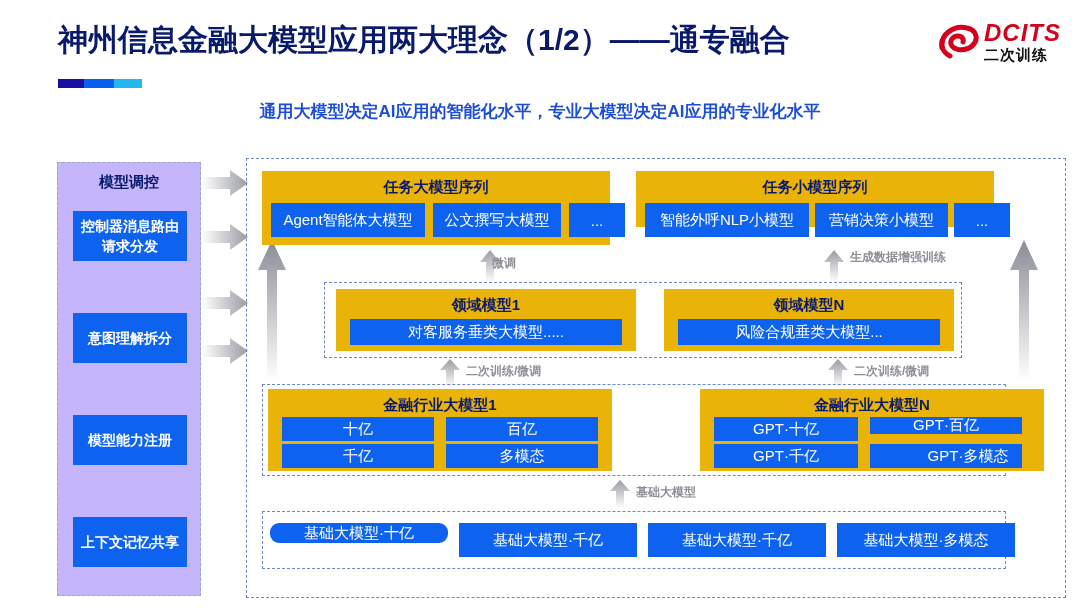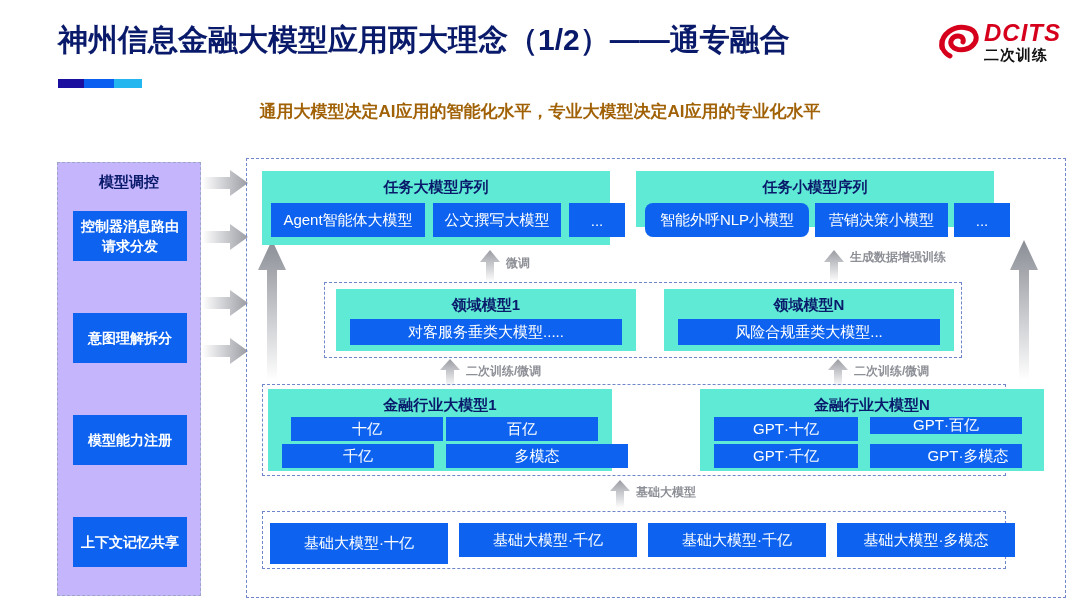--- a/index.html
+++ b/index.html
@@ -23,21 +23,21 @@
   #title-rule .s2{width:30px;background:#0a5ef0;}
   #title-rule .s3{width:28px;background:#23b6ef;}
   #logo{position:absolute;right:16px;top:18px;width:128px;height:56px;}
   #logo .mark{position:absolute;left:0;top:4px;width:44px;height:42px;}
   #logo .brand{position:absolute;left:48px;top:2px;font-size:24px;font-weight:bold;
       font-style:italic;color:#d6001c;letter-spacing:1px;line-height:26px;}
   #logo .brand-cn{position:absolute;left:48px;top:28px;font-size:15px;font-weight:bold;
       color:#111;letter-spacing:1px;line-height:18px;}
   #subtitle{
     position:absolute;left:0;top:100px;width:1080px;text-align:center;
-    font-size:17px;font-weight:bold;color:#a16207;
+    font-size:17px;font-weight:bold;color:#1d4ed8;
   }
 
   
   #canvas{position:absolute;left:0;top:148px;width:1080px;height:460px;}
 
   
   #ctrl-panel{
     position:absolute;left:57px;top:14px;width:144px;height:434px;
     border:1px dashed #9aa6c4;background:#c4b5fd;box-sizing:border-box;
   }
@@ -59,21 +59,21 @@
   
   .rarrow{position:absolute;width:46px;height:26px;}
 
   
   #outer{
     position:absolute;left:246px;top:10px;width:820px;height:440px;
     border:1px dashed #6f86c9;box-sizing:border-box;
   }
 
   
-  .pane{position:absolute;background:#5eead4;box-sizing:border-box;}
+  .pane{position:absolute;background:#eab308;box-sizing:border-box;}
   .pane-title{
     position:absolute;left:0;top:7px;width:100%;text-align:center;
     font-size:15px;font-weight:bold;color:#0a1a6b;white-space:nowrap;
   }
   .bbox{
     position:absolute;background:#0d63ef;color:#fff;
     display:flex;align-items:center;justify-content:center;
     font-size:15px;text-align:center;box-sizing:border-box;
     white-space:nowrap;
   }
@@ -154,35 +154,35 @@
 
   <div class="pane" style="left:262px;top:23px;width:348px;height:74px;">
     <div class="pane-title">任务大模型序列</div>
     <div class="bbox" style="left:9px;top:32px;width:154px;height:34px;">Agent智能体大模型</div>
     <div class="bbox" style="left:171px;top:32px;width:128px;height:34px;">公文撰写大模型</div>
     <div class="bbox" style="left:307px;top:32px;width:56px;height:34px;">...</div>
   </div>
 
   <div class="pane" style="left:636px;top:23px;width:358px;height:56px;text-decoration:underline;">
     <div class="pane-title">任务小模型序列</div>
-    <div class="bbox" style="left:9px;top:32px;width:164px;height:34px;border-radius:8px;">智能外呼NLP小模型</div>
+    <div class="bbox" style="left:9px;top:32px;width:164px;height:34px;">智能外呼NLP小模型</div>
     <div class="bbox" style="left:179px;top:32px;width:133px;height:34px;">营销决策小模型</div>
     <div class="bbox" style="left:318px;top:32px;width:56px;height:34px;">...</div>
   </div>
 
   <svg class="uarrow" style="left:480px;top:102px;width:20px;height:32px;" viewBox="0 0 20 32" preserveAspectRatio="none">
     <defs>
         <linearGradient id="gu2" x1="0" y1="1" x2="0" y2="0">
           <stop offset="0" stop-color="#ffffff"></stop>
           <stop offset="1" stop-color="#9a9ca3"></stop>
         </linearGradient>
       </defs>
     <path d="M6 32 V12 H0 L10 0 L20 12 H14 V32 Z" fill="url(#gu2)"></path>
   </svg>
-  <div class="arrow-label" style="left:506px;top:108px;text-align:right;">微调</div>
+  <div class="arrow-label" style="left:492px;top:108px;text-align:right;">微调</div>
 
   <svg class="uarrow" style="left:824px;top:102px;width:20px;height:32px;" viewBox="0 0 20 32" preserveAspectRatio="none">
     <path d="M6 32 V12 H0 L10 0 L20 12 H14 V32 Z" fill="url(#gu2)"></path>
   </svg>
   <div class="arrow-label" style="left:850px;top:102px;width:84px;text-align:center;">生成数据增强训练</div>
 
   <div class="dashbox" style="left:324px;top:134px;width:638px;height:76px;"></div>
 
   <div class="pane" style="left:336px;top:141px;width:300px;height:62px;">
     <div class="pane-title">领域模型1</div>
@@ -201,38 +201,38 @@
 
   <svg class="uarrow" style="left:828px;top:211px;width:20px;height:28px;" viewBox="0 0 20 28" preserveAspectRatio="none">
     <path d="M6 28 V11 H0 L10 0 L20 11 H14 V28 Z" fill="url(#gu2)"></path>
   </svg>
   <div class="arrow-label" style="left:854px;top:216px;">二次训练/微调</div>
 
   <div class="dashbox" style="left:262px;top:236px;width:744px;height:92px;"></div>
 
   <div class="pane" style="left:268px;top:241px;width:344px;height:82px;">
     <div class="pane-title">金融行业大模型1</div>
-    <div class="bbox" style="left:14px;top:28px;width:152px;height:24px;margin-left:9px;">十亿</div>
+    <div class="bbox" style="left:14px;top:28px;width:152px;height:24px;">十亿</div>
     <div class="bbox" style="left:178px;top:28px;width:152px;height:24px;font-family:Liberation Serif, serif;">百亿</div>
     <div class="bbox" style="left:14px;top:55px;width:152px;height:24px;">千亿</div>
-    <div class="bbox" style="left:178px;top:55px;width:182px;height:24px;">多模态</div>
+    <div class="bbox" style="left:178px;top:55px;width:152px;height:24px;">多模态</div>
   </div>
 
   <div class="pane" style="left:700px;top:241px;width:344px;height:82px;">
     <div class="pane-title">金融行业大模型N</div>
     <div class="bbox" style="left:14px;top:28px;width:144px;height:24px;">GPT·十亿</div>
     <div class="bbox" style="left:170px;top:28px;width:152px;height:17px;">GPT·百亿</div>
     <div class="bbox" style="left:14px;top:55px;width:144px;height:24px;">GPT·千亿</div>
     <div class="bbox" style="left:170px;top:55px;width:152px;height:24px;padding-left:44px;">GPT·多模态</div>
   </div>
 
   <svg class="uarrow" style="left:610px;top:332px;width:20px;height:28px;" viewBox="0 0 20 28" preserveAspectRatio="none">
     <path d="M6 28 V11 H0 L10 0 L20 11 H14 V28 Z" fill="url(#gu2)"></path>
   </svg>
   <div class="arrow-label" style="left:636px;top:337px;">基础大模型</div>
 
   <div class="dashbox" style="left:262px;top:363px;width:744px;height:58px;"></div>
-  <div class="bbox" style="left:270px;top:375px;width:178px;height:41px;">基础大模型·十亿</div>
+  <div class="bbox" style="left:270px;top:375px;width:178px;height:20px;border-radius:9px;">基础大模型·十亿</div>
   <div class="bbox" style="left:459px;top:375px;width:178px;height:34px;">基础大模型·千亿</div>
   <div class="bbox" style="left:648px;top:375px;width:178px;height:34px;">基础大模型·千亿</div>
   <div class="bbox" style="left:837px;top:375px;width:178px;height:34px;">基础大模型·多模态</div>
 
 </div>
 
 </body></html>

